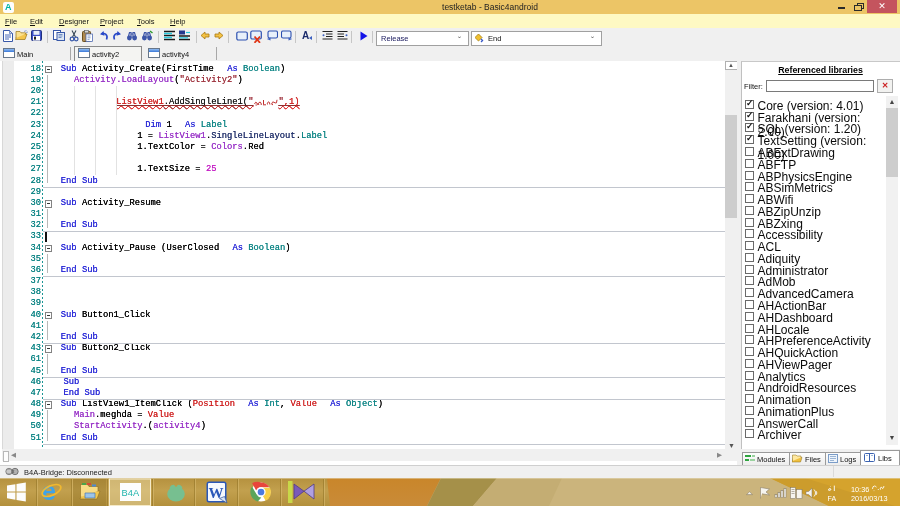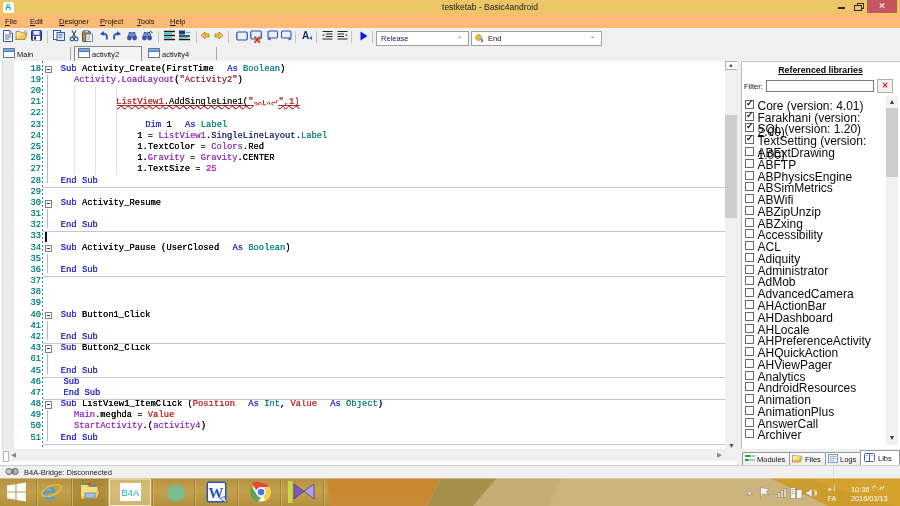--- a/index.html
+++ b/index.html
@@ -7,21 +7,21 @@
 
 #titlebar{left:0;top:0;width:900px;height:14px;background:#ecc566;}
 #titleicon{left:3px;top:2px;width:11px;height:11px;background:#fdfdfd;border-radius:2px;}
 #titleicon span{position:absolute;left:2px;top:0px;font-size:9px;font-weight:bold;color:#00b3a0;}
 #titletext{left:0;top:2px;width:900px;text-align:center;font-size:8.5px;color:#222;margin-left:40px;}
 #btnmin{left:838px;top:7px;width:7px;height:1.8px;background:#2a2a2a;}
 #btnmax{left:854px;top:4.5px;width:5.5px;height:4.5px;border:1px solid #2a2a2a;background:#ecc566;z-index:2;}
 #btnmax2{left:856.5px;top:2.5px;width:5px;height:4px;border:1px solid #2a2a2a;}
 #btnclose{left:867px;top:0;width:30px;height:13px;background:#c4545e;color:#fff;text-align:center;font-size:9px;line-height:13px;}
 
-#menubar{left:0;top:14px;width:900px;height:14px;background:#fdba74;font-size:7.5px;color:#111;}
+#menubar{left:0;top:14px;width:900px;height:14px;background:#fef9c3;font-size:7.5px;color:#111;}
 #menubar span{position:absolute;top:3px;}
 #menubar u{text-decoration:underline;}
 
 #toolbar{left:0;top:28px;width:900px;height:18px;background:#f0f0f0;border-bottom:1px solid #d9d9d9;}
 .tsep{position:absolute;top:3px;width:1px;height:12px;background:#c6c6c6;}
 .ticon{position:absolute;top:2px;}
 #combo1{left:376px;top:3px;width:91px;height:13px;background:#fff;border:1px solid #a0a0a0;font-size:7.5px;color:#1a1a5e;}
 #combo2{left:471px;top:3px;width:129px;height:13px;background:#fff;border:1px solid #a0a0a0;font-size:7.5px;color:#111;}
 .comboarrow{position:absolute;top:3px;font-size:9px;color:#555;font-family:"Liberation Sans";}
 
@@ -236,21 +236,21 @@
 <div class="row" style="top:97.24px"><span class="ln">21</span><span class="cd">            <span style="text-decoration:underline wavy #e03030;text-decoration-skip-ink:none"><span style="text-decoration:underline solid #8a3030"><span class="r">ListView1</span><span class="bk">.AddSingleLine1(</span><span class="s">"</span><svg width="25" height="9" viewBox="0 0 25 9" style="vertical-align:-3px">
             <g stroke="#c03030" stroke-width="1" fill="none">
               <path d="M1.5 6 q1 -3 2.5 -1 q1.5 2 -0.5 2 h-1 M6 7 q-1.5 -1 0 -2.5 q1.5 -1 2 0.5 l0.3 2"></path>
               <path d="M10.5 2 v4.5 M10 6.8 h3 M15 6.5 q-1.5 -0.5 -0.3 -2 q1.3 -1.5 1.8 0.3 l0.4 1.7 M20 6.8 q-2 0 -1 -2 q0.8-1.5 2-0.5 q1 1 2.5 0.5 l0.5-3"></path>
             </g>
           </svg><span class="s">"</span><span class="r">,1)</span></span></span></span></div>
 <div class="row" style="top:108.42px"><span class="ln">22</span><span class="cd"></span></div>
 <div class="row" style="top:119.60px"><span class="ln">23</span><span class="cd">                <span class="k">Dim</span> 1 <span class="k">As</span> <span class="t">Label</span></span></div>
 <div class="row" style="top:130.78px"><span class="ln">24</span><span class="cd">                1 = <span class="p">ListView1</span>.<span class="nv">SingleLineLayout</span>.<span class="t">Label</span></span></div>
 <div class="row" style="top:141.96px"><span class="ln">25</span><span class="cd">                1.TextColor = <span class="p">Colors</span>.Red</span></div>
-<div class="row" style="top:153.14px"><span class="ln">26</span><span class="cd">                1.<span class="p">Gravity</span> = <span class="p">Gravity</span>.CENTER</span></div>
+<div class="row" style="top:153.14px"><span class="ln">26</span></div>
 <div class="row" style="top:164.32px"><span class="ln">27</span><span class="cd">                1.TextSize = <span class="n">25</span></span></div>
 <div class="row" style="top:175.50px"><span class="ln">28</span><span class="cd"><span class="k">End Sub</span></span></div>
 <div class="row" style="top:186.68px"><span class="ln">29</span><span class="cd"></span></div>
 <div class="row" style="top:197.86px"><span class="ln">30</span><span class="cd"><span class="k">Sub</span> Activity_Resume</span></div>
 <div class="row" style="top:209.04px"><span class="ln">31</span><span class="cd"></span></div>
 <div class="row" style="top:220.22px"><span class="ln">32</span><span class="cd"><span class="k">End Sub</span></span></div>
 <div class="row" style="top:231.40px"><span class="ln">33</span><span class="cd"></span></div>
 <div class="row" style="top:242.58px"><span class="ln">34</span><span class="cd"><span class="k">Sub</span> Activity_Pause (UserClosed <span class="k">As</span> <span class="t">Boolean</span>)</span></div>
 <div class="row" style="top:253.76px"><span class="ln">35</span><span class="cd"></span></div>
 <div class="row" style="top:264.94px"><span class="ln">36</span><span class="cd"><span class="k">End Sub</span></span></div>

